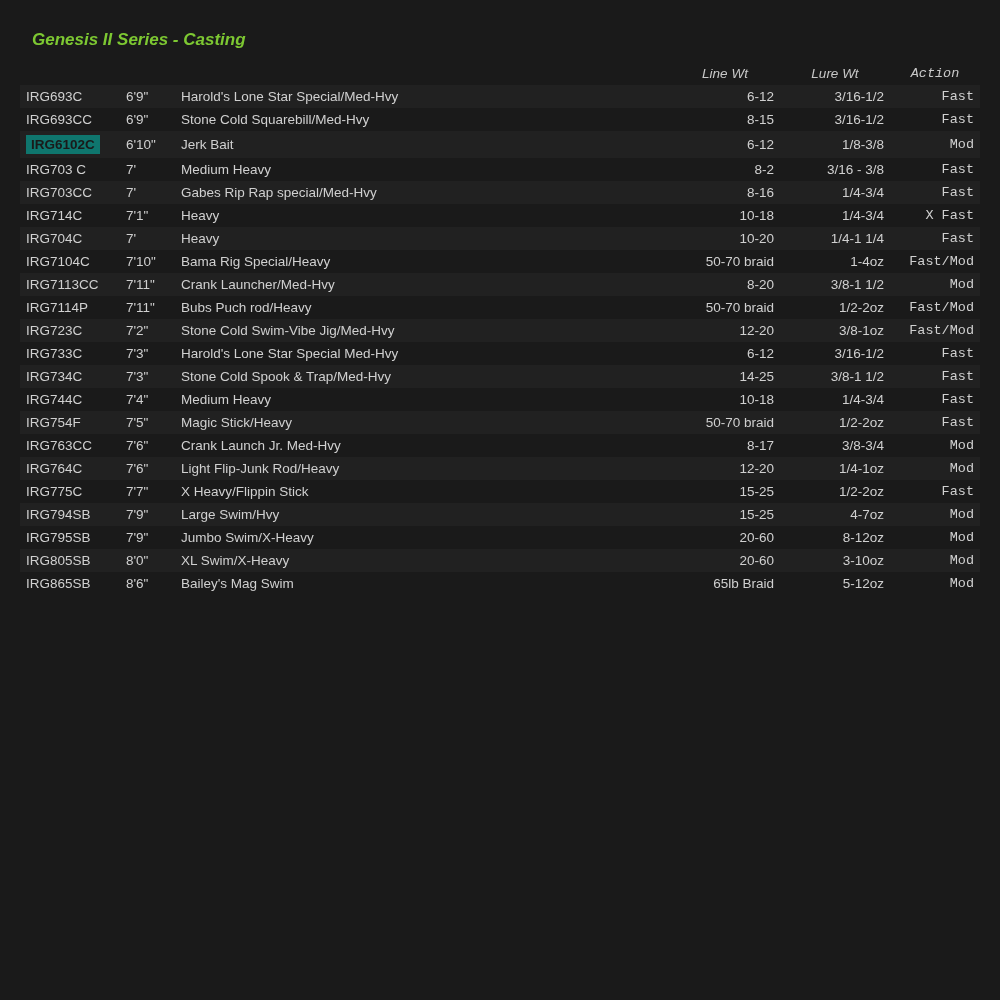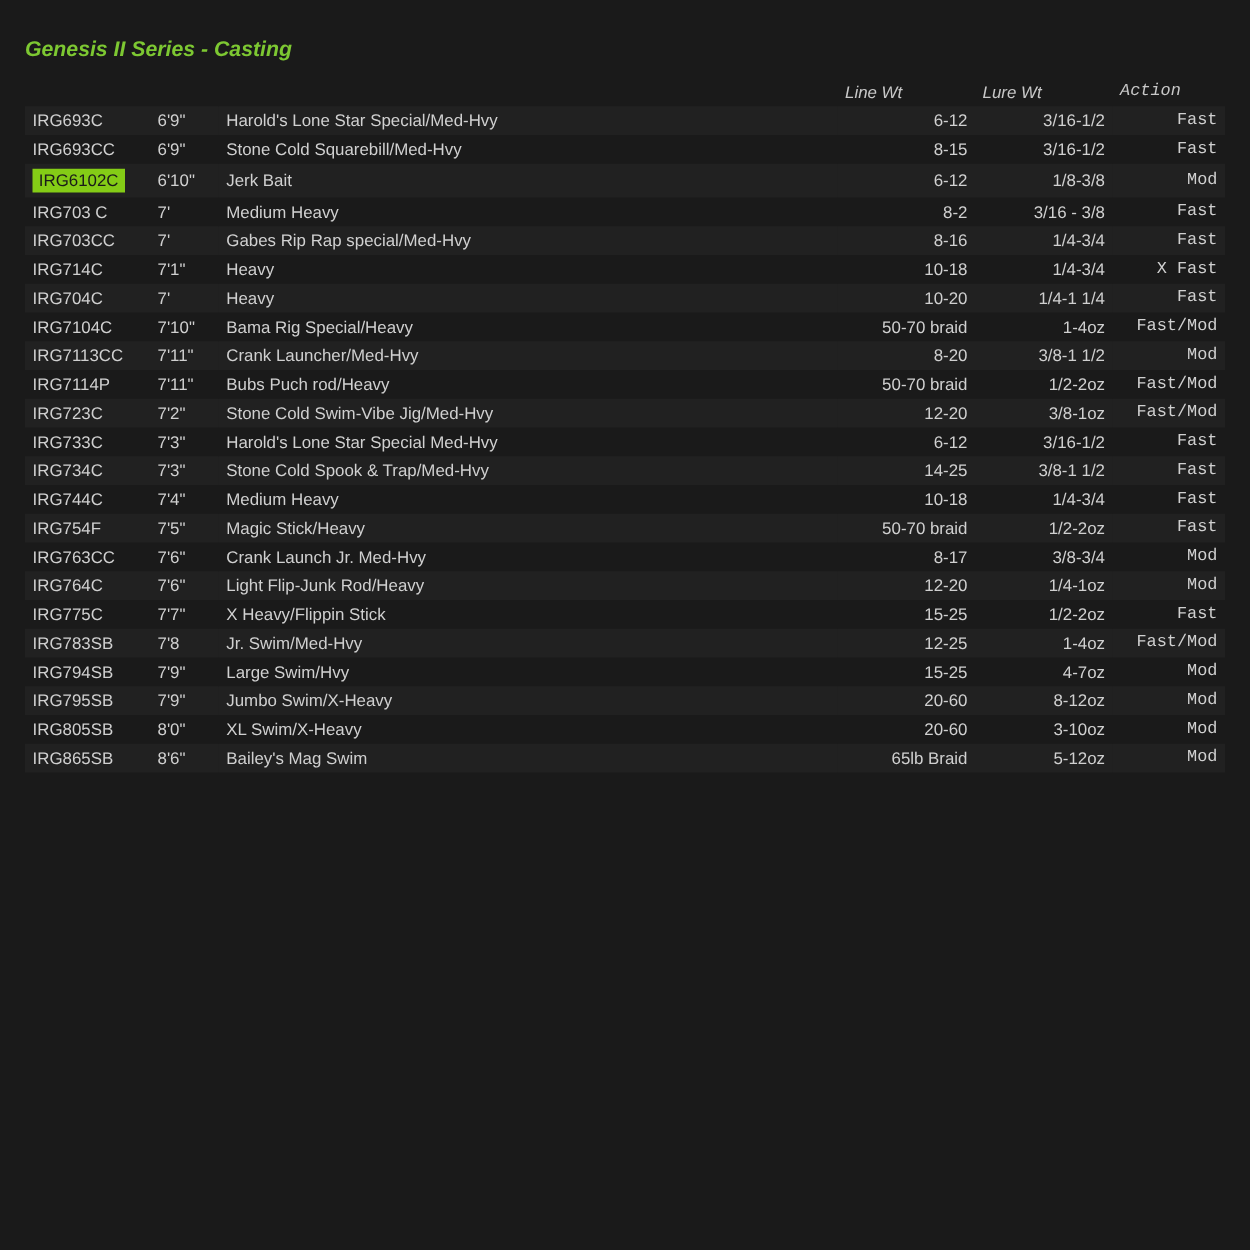--- a/index.html
+++ b/index.html
@@ -16,20 +16,21 @@
     .container {
       padding: 30px 20px 20px 20px;
     }
 
     .series-title {
       color: #7dc832;
       font-size: 17px;
       font-weight: bold;
       margin-bottom: 12px;
       font-style: italic;
+      margin-left: 12px;
     }
 
     .table-wrapper {
       width: 100%;
     }
 
     table {
       width: 100%;
       border-collapse: collapse;
       font-size: 13.5px;
@@ -37,41 +38,41 @@
 
     thead tr th {
       color: #c8c8c8;
       font-style: italic;
       font-weight: normal;
       padding: 4px 6px;
       text-align: left;
     }
 
     thead tr th.right {
-      text-align: left;
+      text-align: center;
     }
 
     tbody tr td {
       padding: 4px 6px;
       color: #d0d0d0;
       white-space: nowrap;
     }
 
     tbody tr td.right {
       text-align: right;
     }
 
     tbody tr:nth-child(odd) {
       background-color: rgba(255,255,255,0.03);
     }
 
     .highlighted-cell {
-      background-color: #84cc16;
+      background-color: #0f766e;
       color: #1a1a1a;
-      font-weight: normal;
+      font-weight: bold;
       padding: 2px 5px;
       display: inline-block;
     }
 
     .col-model { width: 100px; }
     .col-length { width: 55px; }
     .col-desc { width: auto; }
     .col-linewt { width: 110px; text-align: right; }
     .col-lurewt { width: 110px; text-align: right; }
     .col-action { width: 90px; text-align: right; font-family: Liberation Mono, monospace; }
@@ -233,28 +234,20 @@
     </tr>
           <tr>
       <td class="col-model">IRG775C</td>
       <td class="col-length">7'7"</td>
       <td class="col-desc">X Heavy/Flippin Stick</td>
       <td class="col-linewt right">15-25</td>
       <td class="col-lurewt right">1/2-2oz</td>
       <td class="col-action right">Fast</td>
     </tr>
           <tr>
-      <td class="col-model">IRG783SB</td>
-      <td class="col-length">7'8</td>
-      <td class="col-desc">Jr. Swim/Med-Hvy</td>
-      <td class="col-linewt right">12-25</td>
-      <td class="col-lurewt right">1-4oz</td>
-      <td class="col-action right">Fast/Mod</td>
-    </tr>
-          <tr>
       <td class="col-model">IRG794SB</td>
       <td class="col-length">7'9"</td>
       <td class="col-desc">Large Swim/Hvy</td>
       <td class="col-linewt right">15-25</td>
       <td class="col-lurewt right">4-7oz</td>
       <td class="col-action right">Mod</td>
     </tr>
           <tr>
       <td class="col-model">IRG795SB</td>
       <td class="col-length">7'9"</td>

